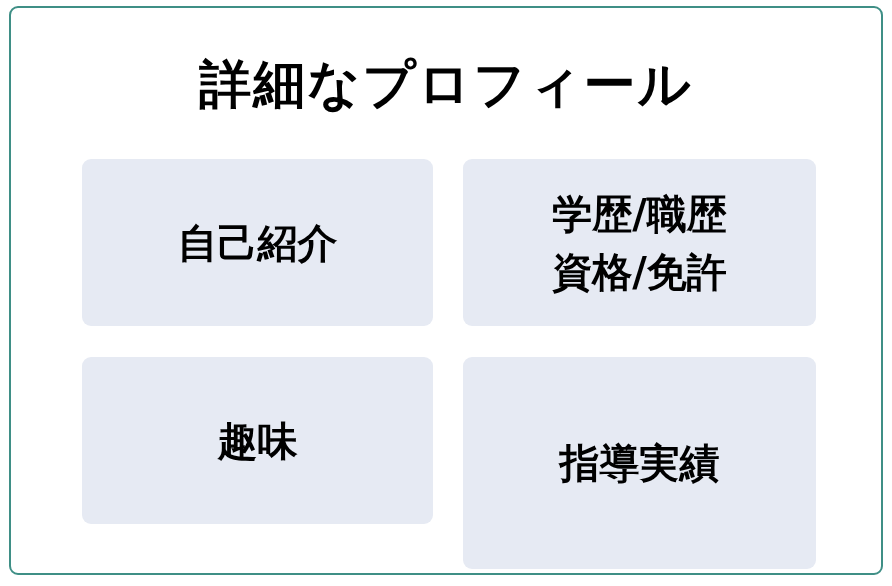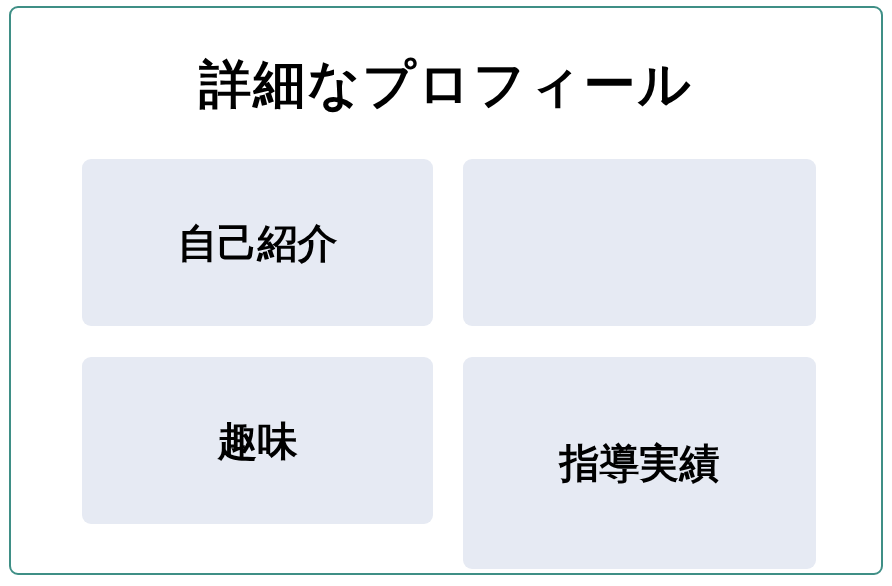--- a/index.html
+++ b/index.html
@@ -25,20 +25,22 @@
 <div class="frame"></div>
 
 <div class="title">詳細なプロフィール</div>
 
 <div class="card" id="c1">
   <span>自己紹介</span>
 </div>
 
 <div class="card" id="c2">
   <div class="lines">
+    <span>学歴/職歴</span>
+    <span>資格/免許</span>
   </div>
 </div>
 
 <div class="card" id="c3">
   <span>趣味</span>
 </div>
 
 <div class="card" id="c4">
   <span>指導実績</span>
 </div>

